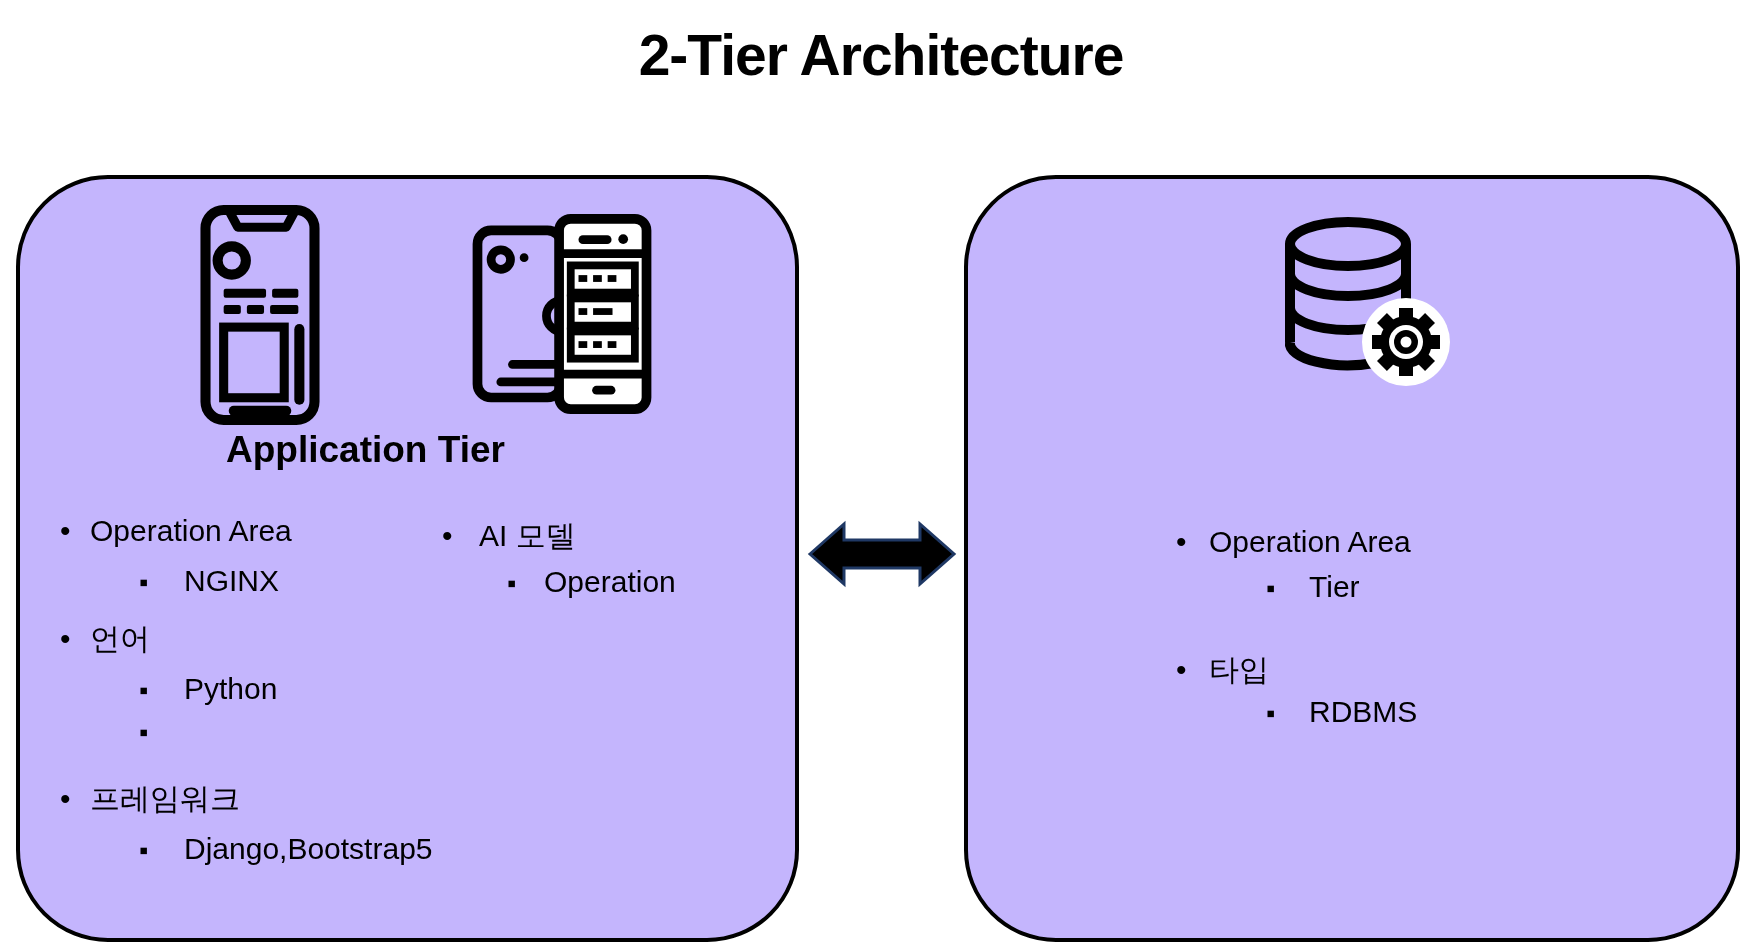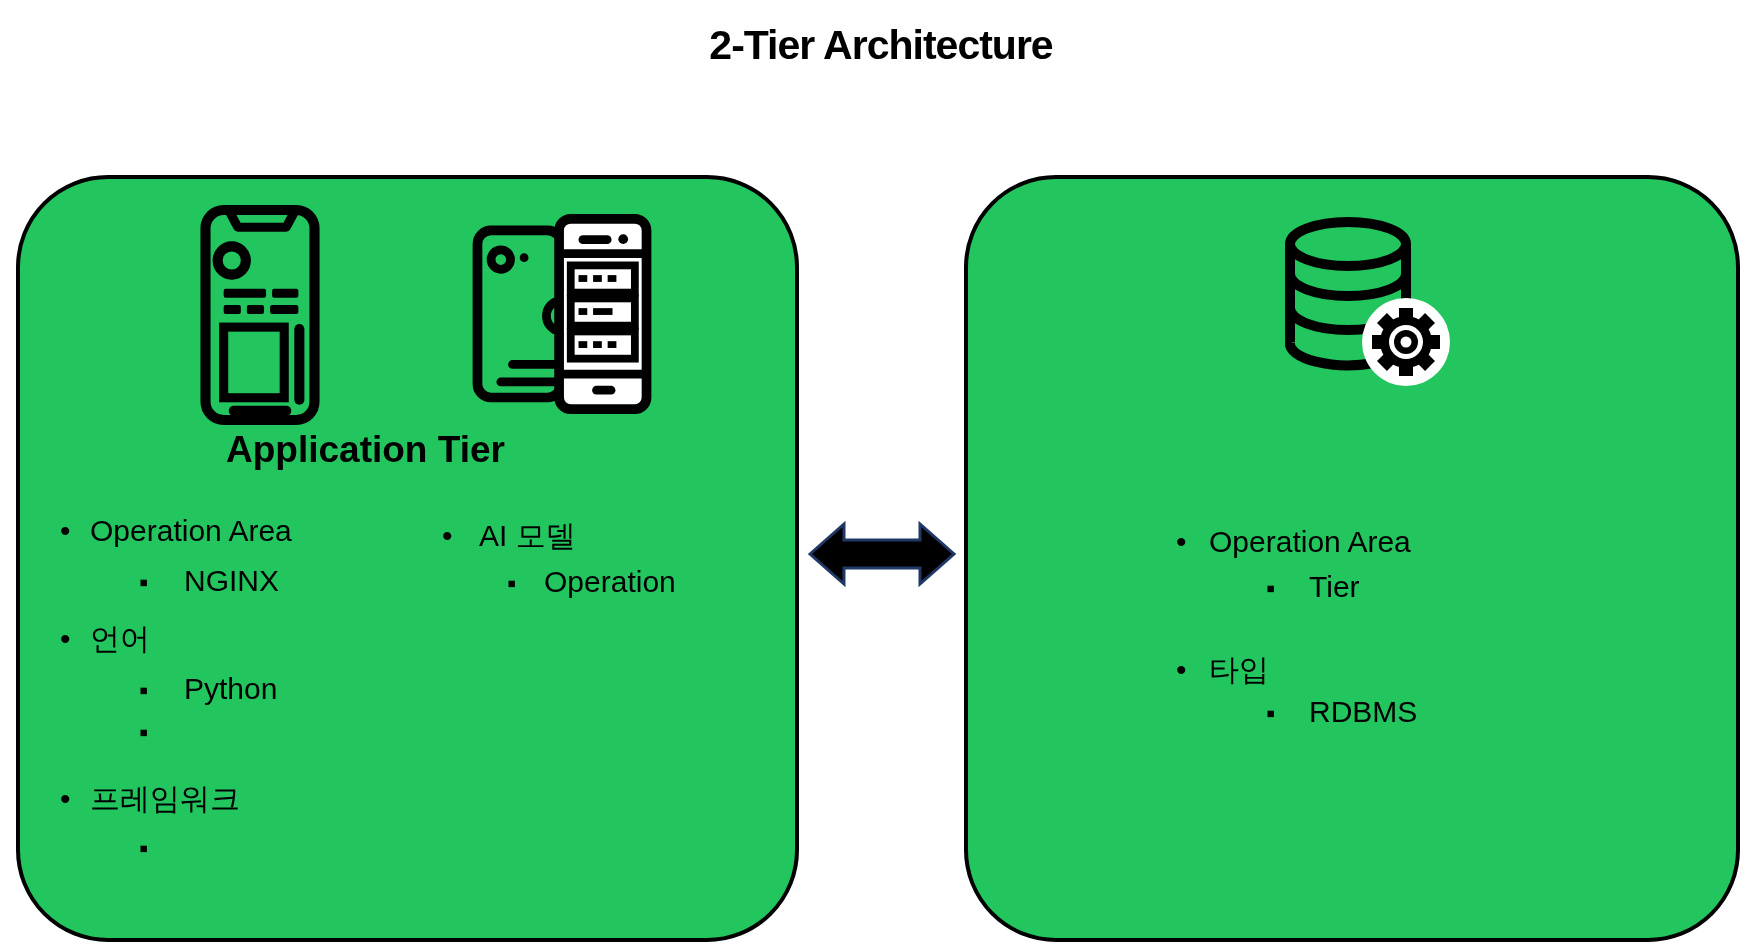--- a/index.html
+++ b/index.html
@@ -1,23 +1,23 @@
 <!DOCTYPE html>
 <html><head>
 <meta charset="utf-8">
 <style>
   html,body{margin:0;padding:0;background:#fff;}
   body{width:1762px;height:952px;font-family:"Liberation Sans","DejaVu Sans",sans-serif;color:#000;}
   .stage{position:relative;width:1762px;height:952px;background:#fff;overflow:hidden;}
 
   .title{position:absolute;top:22px;left:0;width:100%;margin:0;text-align:center;
-         font-size:41px;font-weight:800;letter-spacing:-1px;color:#000;}
+         font-size:57px;font-weight:800;letter-spacing:-1px;color:#000;}
 
   .tier-box{position:absolute;top:175px;height:767px;border:4px solid #000;border-radius:92px;
-            background:#22c55e;box-sizing:border-box;}
+            background:#c4b5fd;box-sizing:border-box;}
   .app-tier{left:16px;width:783px;}
   .db-tier{left:964px;width:776px;}
 
   .tier-heading{position:absolute;top:250px;left:0;width:100%;margin:0;text-align:center;
                 font-size:37px;font-weight:700;}
   .app-tier .tier-heading{transform:translateX(-42px);}
 
   .icon{position:absolute;}
   .web-app-icon{left:179px;top:25px;width:122px;height:222px;}
   .mobile-server-icon{left:448px;top:32px;width:188px;height:204px;}
@@ -130,20 +130,21 @@
       </div>
       <div class="li l2">
         <span class="b2">▪</span>
       </div>
       <div class="li l1">
         <span class="b1">•</span>
         <span>프레임워크</span>
       </div>
       <div class="li l2">
         <span class="b2">▪</span>
+        <span>Django,Bootstrap5</span>
       </div>
     </div>
 
     <div class="list app-col2">
       <div class="li l1">
         <span class="b1">•</span>
         <span>AI 모델</span>
       </div>
       <div class="li l2">
         <span class="b2">▪</span>

